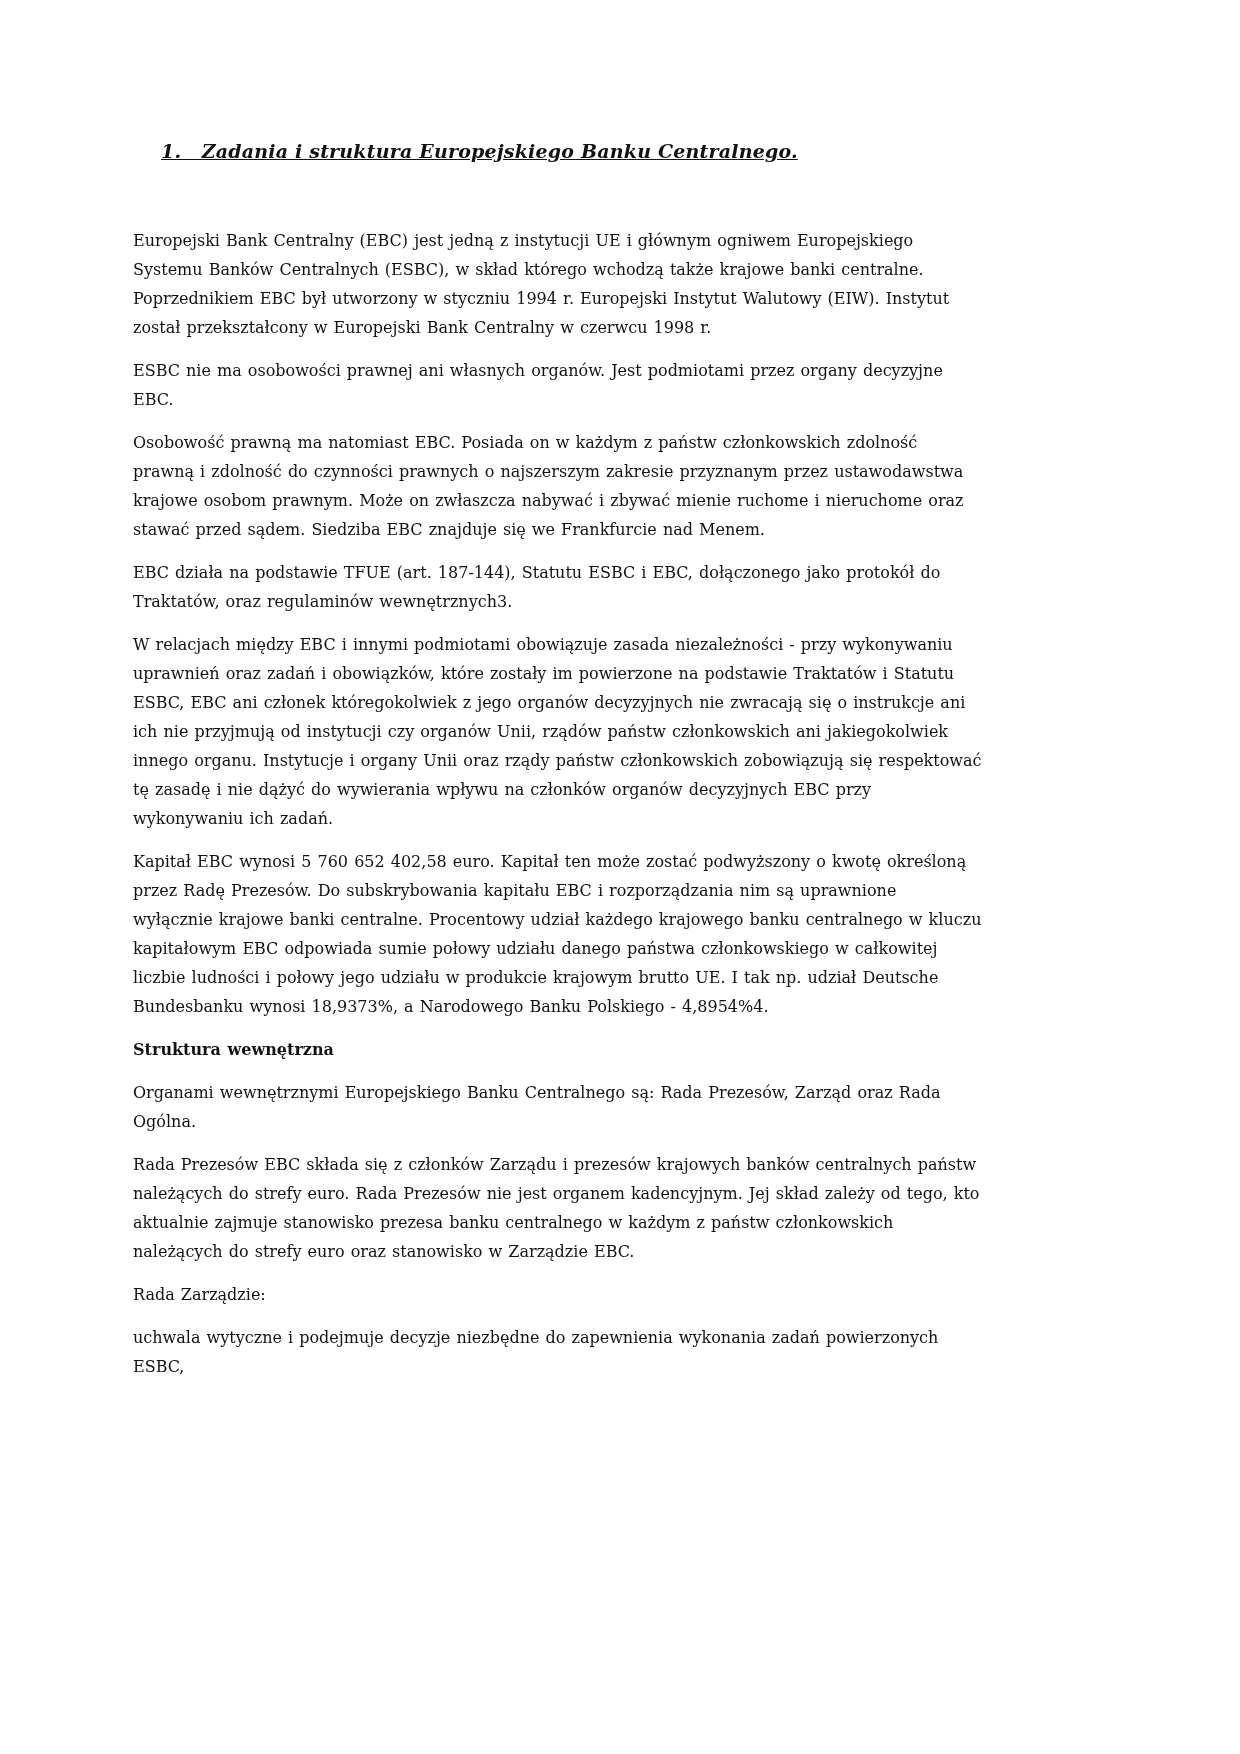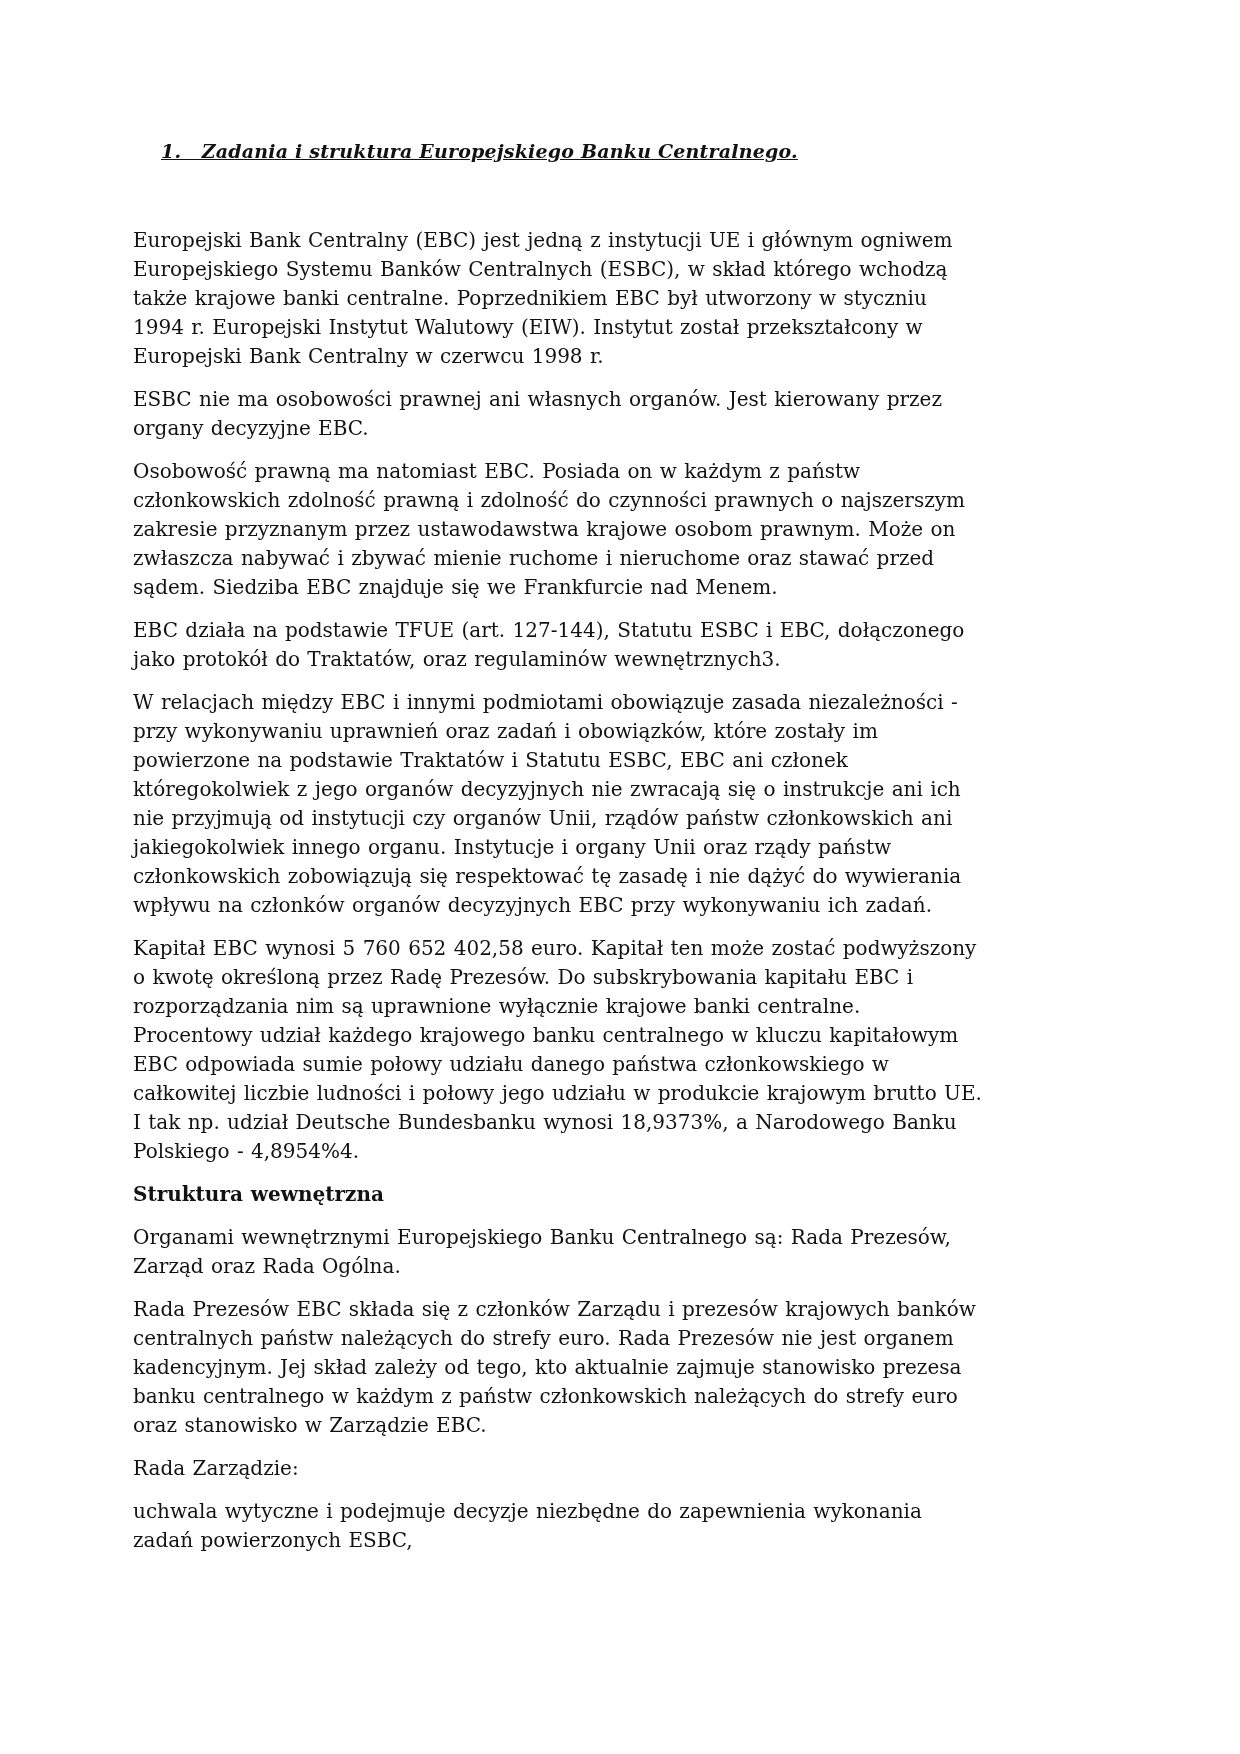--- a/index.html
+++ b/index.html
@@ -23,41 +23,41 @@
   .doc-heading {
     font-size: 19px;
     font-weight: bold;
     font-style: italic;
     text-decoration: underline;
     margin: 0 0 60px 28px;
     line-height: 1.45;
     letter-spacing: 0.2px;
   }
   .para {
-    font-size: 20px;
+    font-size: 16px;
     line-height: 29px;
     margin: 0 0 14px 0;
     text-align: left;
     word-spacing: 1px;
   }
   .para.bold {
     font-weight: bold;
   }
 </style>
 </head>
 <body>
 
 <div class="page">
 
   <h1 class="doc-heading">1.&nbsp;&nbsp;&nbsp;Zadania i struktura Europejskiego Banku Centralnego.</h1>
 
   <p class="para">Europejski Bank Centralny (EBC) jest jedną z instytucji UE i głównym ogniwem Europejskiego Systemu Banków Centralnych (ESBC), w skład którego wchodzą także krajowe banki centralne. Poprzednikiem EBC był utworzony w styczniu 1994 r. Europejski Instytut Walutowy (EIW). Instytut został przekształcony w Europejski Bank Centralny w czerwcu 1998 r.</p>
-  <p class="para">ESBC nie ma osobowości prawnej ani własnych organów. Jest kierowany przez organy decyzyjne EBC.</p>
+  <p class="para">ESBC nie ma osobowości prawnej ani własnych organów. Jest podmiotami przez organy decyzyjne EBC.</p>
   <p class="para">Osobowość prawną ma natomiast EBC. Posiada on w każdym z państw członkowskich zdolność prawną i zdolność do czynności prawnych o najszerszym zakresie przyznanym przez ustawodawstwa krajowe osobom prawnym. Może on zwłaszcza nabywać i zbywać mienie ruchome i nieruchome oraz stawać przed sądem. Siedziba EBC znajduje się we Frankfurcie nad Menem.</p>
-  <p class="para">EBC działa na podstawie TFUE (art. 127-144), Statutu ESBC i EBC, dołączonego jako protokół do Traktatów, oraz regulaminów wewnętrznych3.</p>
+  <p class="para">EBC działa na podstawie TFUE (art. 187-144), Statutu ESBC i EBC, dołączonego jako protokół do Traktatów, oraz regulaminów wewnętrznych3.</p>
   <p class="para">W relacjach między EBC i innymi podmiotami obowiązuje zasada niezależności - przy wykonywaniu uprawnień oraz zadań i obowiązków, które zostały im powierzone na podstawie Traktatów i Statutu ESBC, EBC ani członek któregokolwiek z jego organów decyzyjnych nie zwracają się o instrukcje ani ich nie przyjmują od instytucji czy organów Unii, rządów państw członkowskich ani jakiegokolwiek innego organu. Instytucje i organy Unii oraz rządy państw członkowskich zobowiązują się respektować tę zasadę i nie dążyć do wywierania wpływu na członków organów decyzyjnych EBC przy wykonywaniu ich zadań.</p>
   <p class="para">Kapitał EBC wynosi 5 760 652 402,58 euro. Kapitał ten może zostać podwyższony o kwotę określoną przez Radę Prezesów. Do subskrybowania kapitału EBC i rozporządzania nim są uprawnione wyłącznie krajowe banki centralne. Procentowy udział każdego krajowego banku centralnego w kluczu kapitałowym EBC odpowiada sumie połowy udziału danego państwa członkowskiego w całkowitej liczbie ludności i połowy jego udziału w produkcie krajowym brutto UE. I tak np. udział Deutsche Bundesbanku wynosi 18,9373%, a Narodowego Banku Polskiego - 4,8954%4.</p>
 
   <p class="para bold">Struktura wewnętrzna</p>
 
   <p class="para">Organami wewnętrznymi Europejskiego Banku Centralnego są: Rada Prezesów, Zarząd oraz Rada Ogólna.</p>
   <p class="para">Rada Prezesów EBC składa się z członków Zarządu i prezesów krajowych banków centralnych państw należących do strefy euro. Rada Prezesów nie jest organem kadencyjnym. Jej skład zależy od tego, kto aktualnie zajmuje stanowisko prezesa banku centralnego w każdym z państw członkowskich należących do strefy euro oraz stanowisko w Zarządzie EBC.</p>
   <p class="para">Rada Zarządzie:</p>
   <p class="para">uchwala wytyczne i podejmuje decyzje niezbędne do zapewnienia wykonania zadań powierzonych ESBC,</p>
 

